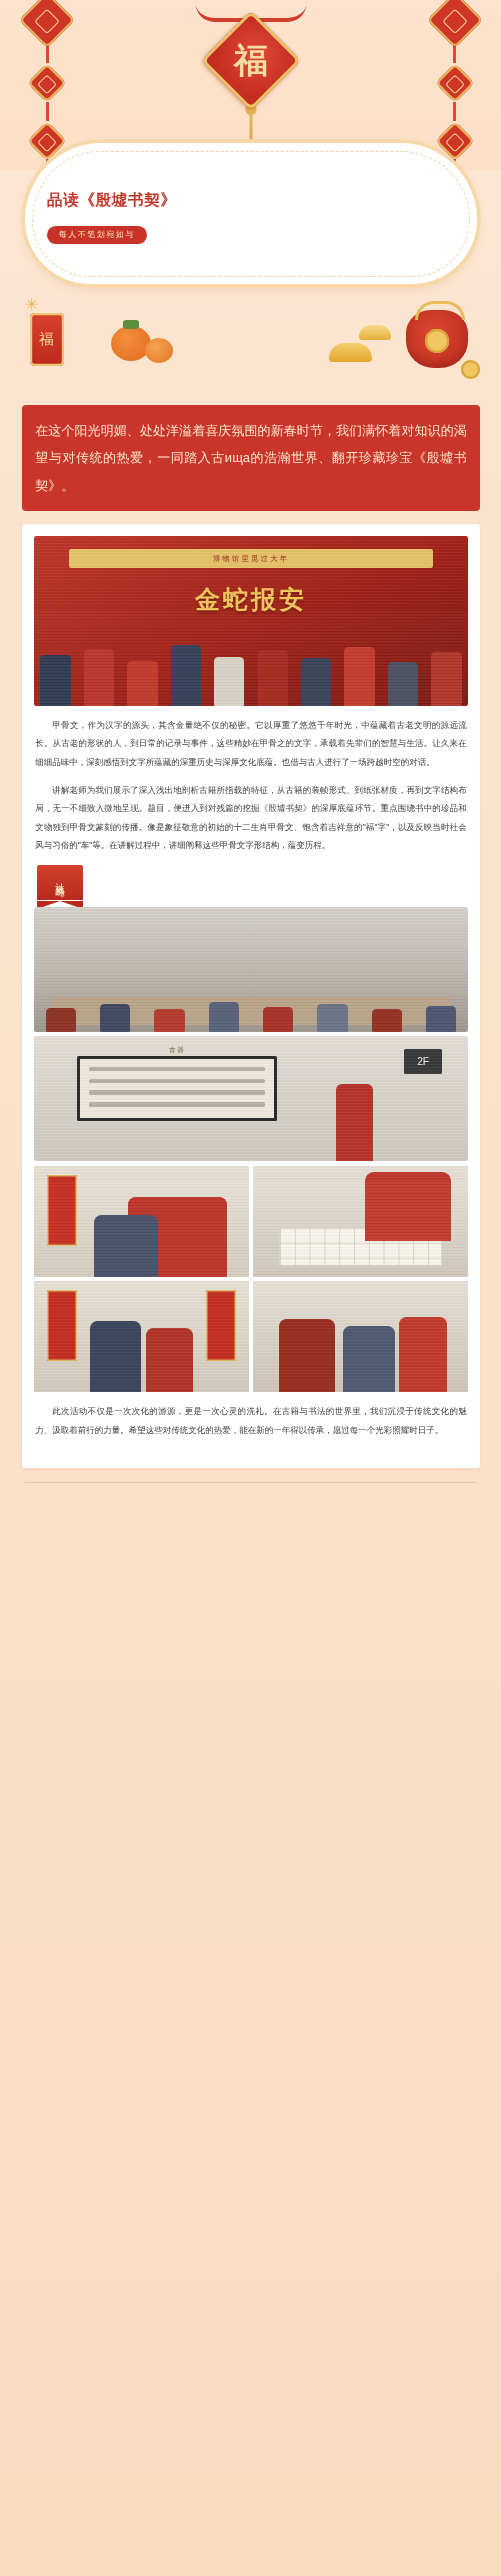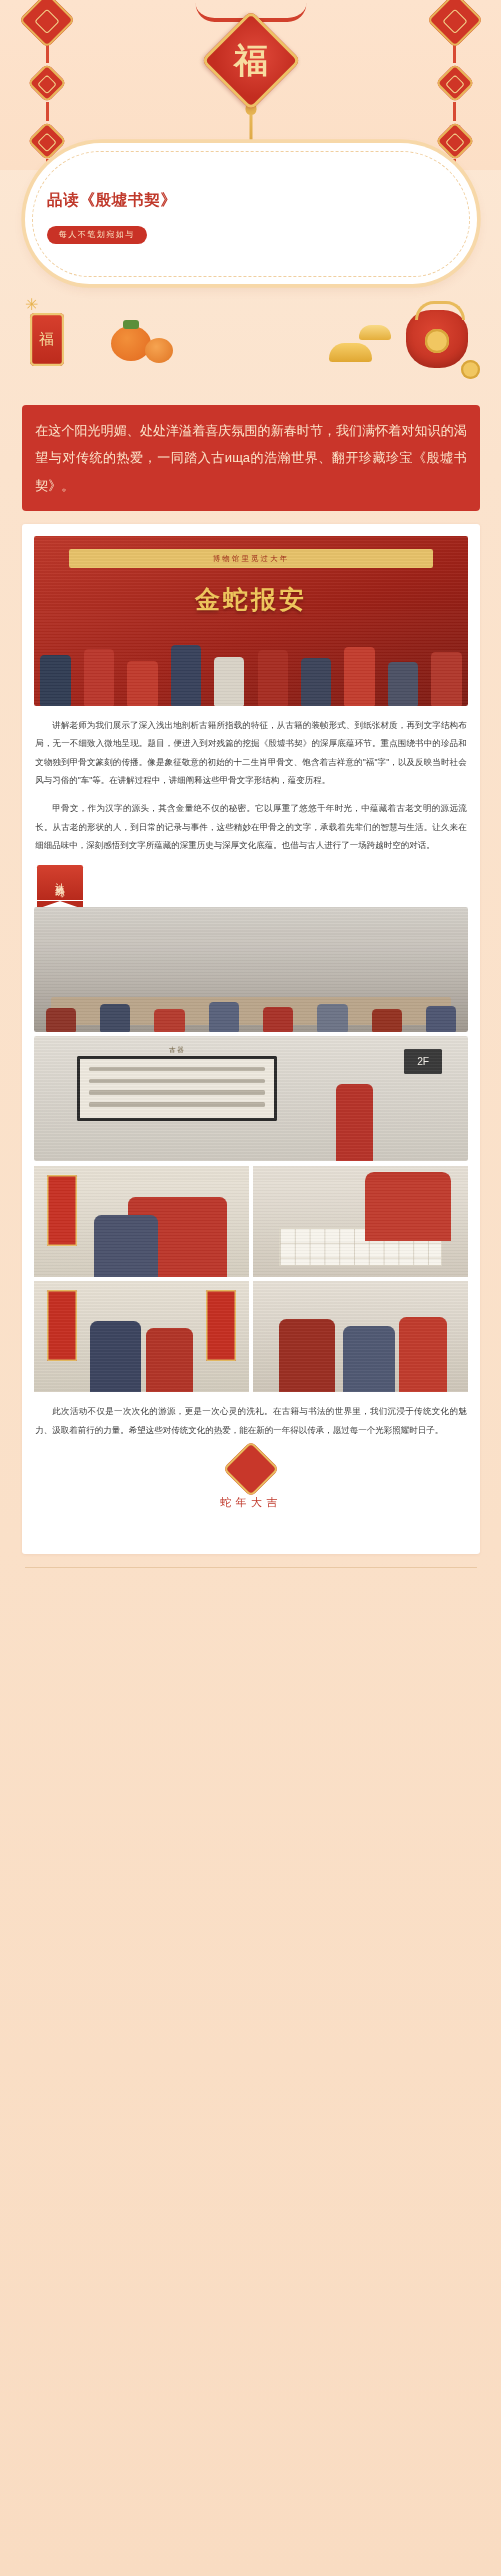--- a/index.html
+++ b/index.html
@@ -443,22 +443,22 @@
           <div class="person" style="height:60%;background:#d8d2c6"></div>
           <div class="person" style="height:68%;background:#a62b20"></div>
           <div class="person" style="height:58%;background:#3a4258"></div>
           <div class="person" style="height:72%;background:#c23b2c"></div>
           <div class="person" style="height:54%;background:#4a4f63"></div>
           <div class="person" style="height:66%;background:#b0362a"></div>
         </div>
       </div>
     </div>
 
+    <p class="body">甲骨文，作为汉字的源头，其含金量绝不仅的秘密。它以厚重了悠悠千年时光，中蕴藏着古老文明的源远流长。从古老的形状的人，到日常的记录与事件，这些精妙在甲骨之的文字，承载着先辈们的智慧与生活。让久来在细细品味中，深刻感悟到文字所蕴藏的深重历史与深厚文化底蕴。也借与古人进行了一场跨越时空的对话。</p>
     <p class="body">讲解老师为我们展示了深入浅出地剖析古籍所指载的特征，从古籍的装帧形式、到纸张材质，再到文字结构布局，无一不细致入微地呈现。题目，便进入到对残篇的挖掘《殷墟书契》的深厚底蕴环节。重点围绕书中的珍品和文物独到甲骨文篆刻的传播。像是象征敬意的初始的十二生肖甲骨文、饱含着吉祥意的"福"字"，以及反映当时社会风与习俗的"车"等。在讲解过程中，讲细阐释这些甲骨文字形结构，蕴变历程。</p>
-    <p class="body">甲骨文，作为汉字的源头，其含金量绝不仅的秘密。它以厚重了悠悠千年时光，中蕴藏着古老文明的源远流长。从古老的形状的人，到日常的记录与事件，这些精妙在甲骨之的文字，承载着先辈们的智慧与生活。让久来在细细品味中，深刻感悟到文字所蕴藏的深重历史与深厚文化底蕴。也借与古人进行了一场跨越时空的对话。</p>
 
     <div class="label-tag">
       <span class="vtxt">认真练习</span>
     </div>
 
     <div class="photo mt6">
       <div class="ph ph-hall grain" style="height:125px;">
         <div class="deskrow"></div>
         <div class="people">
           <div class="person" style="height:40%;background:#8c3226"></div>
@@ -510,21 +510,17 @@
       <div class="ph ph-room grain">
         <div style="position:absolute;left:12%;bottom:0;width:26%;height:66%;background:#9c2f23;border-radius:7.4px 7.4px 0 0;"></div>
         <div style="position:absolute;left:42%;bottom:0;width:24%;height:60%;background:#515a74;border-radius:7.4px 7.4px 0 0;"></div>
         <div style="position:absolute;left:68%;bottom:0;width:22%;height:68%;background:#c23c2d;border-radius:7.4px 7.4px 0 0;"></div>
       </div>
     </div>
 
     <p class="body">此次活动不仅是一次次化的游源，更是一次心灵的洗礼。在古籍与书法的世界里，我们沉浸于传统文化的魅力、汲取着前行的力量。希望这些对传统文化的热爱，能在新的一年得以传承，愿过每一个光彩照耀时日子。</p>
 
 
-    <div class="seal-wrap">
-      <div class="seal-knot"></div>
-      <div class="seal-text">蛇年大吉</div>
-    </div>
   </div>
 
   <div class="footer-rule"></div>
 </div>
 
 
 </body></html>

